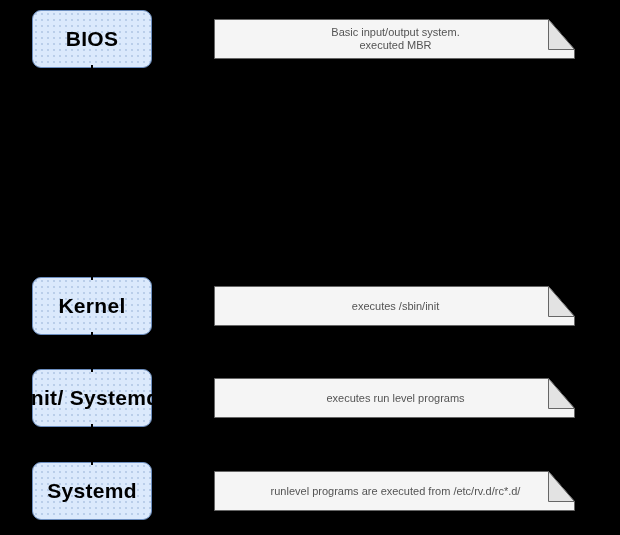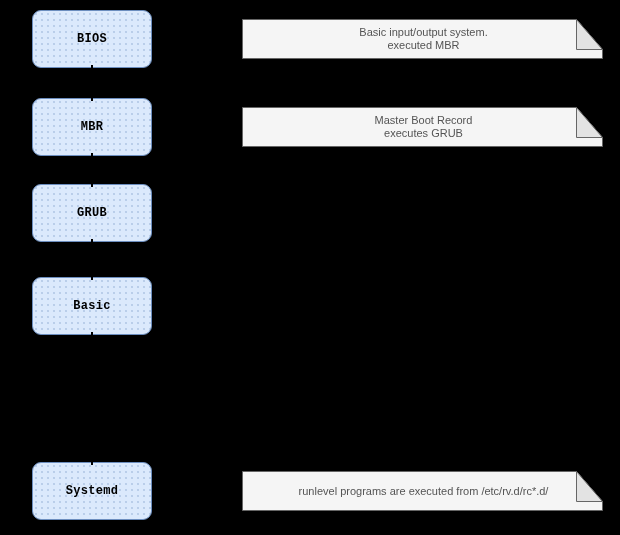--- a/index.html
+++ b/index.html
@@ -30,30 +30,29 @@
     background-image: radial-gradient(rgba(108,142,191,0.30) 1px, rgba(0,0,0,0) 1px);
     background-size: 6px 6px;
     border: 1px solid #6c8ebf;
     border-radius: 9px;
     display: flex;
     align-items: center;
     justify-content: center;
     z-index: 1;
   }
   .stage-label {
-    font-size: 12px;
+    font-size: 21px;
     font-weight: bold;
     color: #000000;
     letter-spacing: 0.3px;
     white-space: nowrap;
-    font-family: Liberation Mono, monospace;
   }
   .note {
     position: absolute;
-    left: 242px;
+    left: 214px;
     top: 9px;
     width: 363px;
     height: 40px;
   }
   .note svg {
     position: absolute;
     left: 0;
     top: 0;
   }
   .note-text {
@@ -94,48 +93,55 @@
         <path d="M0.5,0.5 L334.5,0.5 L360.5,30.5 L360.5,39.5 L0.5,39.5 Z" fill="#f5f5f5" stroke="#666666" stroke-width="1"></path>
         <path d="M334.5,0.5 L334.5,30.5 L360.5,30.5 Z" fill="#e3e3e3" stroke="#666666" stroke-width="1"></path>
       </svg>
       <div class="note-text">
         <span>Basic input/output system.</span>
         <span>executed MBR</span>
       </div>
     </div>
   </div>
 
-  <div class="row" style="top:98px">
+
+  <div class="row" style="top:184px">
+  </div>
+
+  <div class="row" style="top:277px">
     <div class="stage-box">
-      <span class="stage-label">MBR</span>
+      <span class="stage-label">Kernel</span>
     </div>
     <div class="note">
       <svg width="363" height="40" viewBox="0 0 363 40">
         <path d="M0.5,0.5 L334.5,0.5 L360.5,30.5 L360.5,39.5 L0.5,39.5 Z" fill="#f5f5f5" stroke="#666666" stroke-width="1"></path>
         <path d="M334.5,0.5 L334.5,30.5 L360.5,30.5 Z" fill="#e3e3e3" stroke="#666666" stroke-width="1"></path>
       </svg>
       <div class="note-text">
-        <span>Master Boot Record</span>
-        <span>executes GRUB</span>
+        <span>executes /sbin/init</span>
+
       </div>
     </div>
   </div>
 
-  <div class="row" style="top:184px">
+  <div class="row" style="top:369px">
     <div class="stage-box">
-      <span class="stage-label">GRUB</span>
+      <span class="stage-label">Init/ Systemd</span>
+    </div>
+    <div class="note">
+      <svg width="363" height="40" viewBox="0 0 363 40">
+        <path d="M0.5,0.5 L334.5,0.5 L360.5,30.5 L360.5,39.5 L0.5,39.5 Z" fill="#f5f5f5" stroke="#666666" stroke-width="1"></path>
+        <path d="M334.5,0.5 L334.5,30.5 L360.5,30.5 Z" fill="#e3e3e3" stroke="#666666" stroke-width="1"></path>
+      </svg>
+      <div class="note-text">
+        <span>executes run level programs</span>
+
+      </div>
     </div>
   </div>
-
-  <div class="row" style="top:277px">
-    <div class="stage-box">
-      <span class="stage-label">Basic</span>
-    </div>
-  </div>
-
 
   <div class="row" style="top:462px">
     <div class="stage-box">
       <span class="stage-label">Systemd</span>
     </div>
     <div class="note">
       <svg width="363" height="40" viewBox="0 0 363 40">
         <path d="M0.5,0.5 L334.5,0.5 L360.5,30.5 L360.5,39.5 L0.5,39.5 Z" fill="#f5f5f5" stroke="#666666" stroke-width="1"></path>
         <path d="M334.5,0.5 L334.5,30.5 L360.5,30.5 Z" fill="#e3e3e3" stroke="#666666" stroke-width="1"></path>
       </svg>

